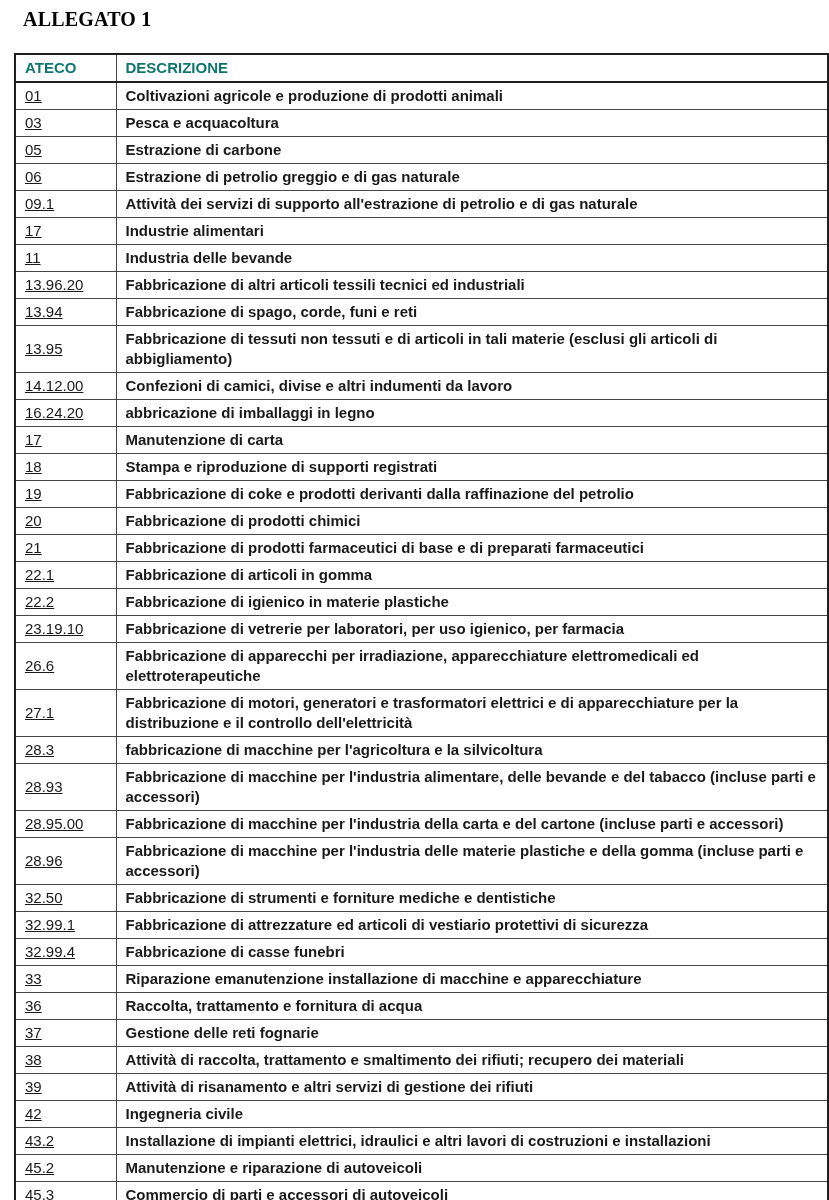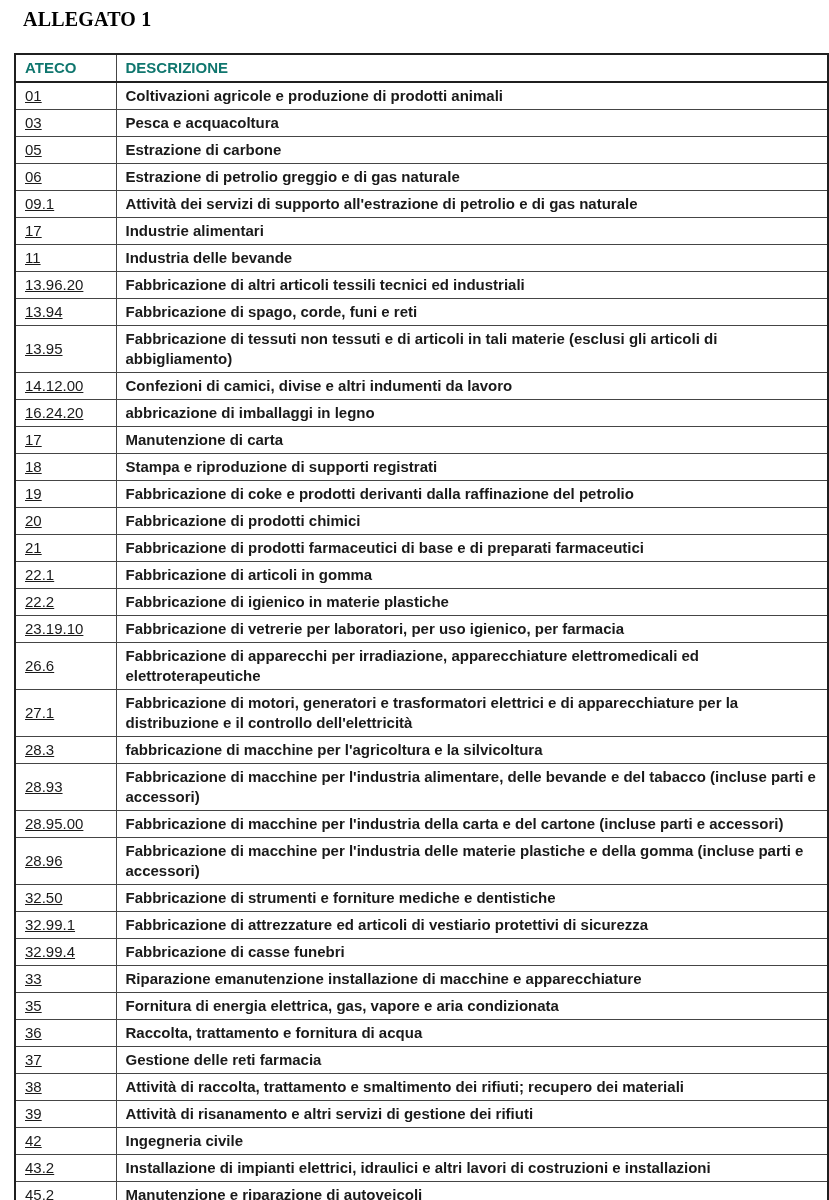--- a/index.html
+++ b/index.html
@@ -216,33 +216,29 @@
   <tr>
     <td class="code-cell">32.99.4</td>
     <td class="desc-cell">Fabbricazione di casse funebri</td>
   </tr>
 
   <tr>
     <td class="code-cell">33</td>
     <td class="desc-cell">Riparazione emanutenzione installazione di macchine e apparecchiature</td>
   </tr>
 
-  <tr>
-    <td class="code-cell">35</td>
-    <td class="desc-cell">Fornitura di energia elettrica, gas, vapore e aria condizionata</td>
-  </tr>
 
   <tr>
     <td class="code-cell">36</td>
     <td class="desc-cell">Raccolta, trattamento e fornitura di acqua</td>
   </tr>
 
   <tr>
     <td class="code-cell">37</td>
-    <td class="desc-cell">Gestione delle reti farmacia</td>
+    <td class="desc-cell">Gestione delle reti fognarie</td>
   </tr>
 
   <tr>
     <td class="code-cell">38</td>
     <td class="desc-cell">Attività di raccolta, trattamento e smaltimento dei rifiuti; recupero dei materiali</td>
   </tr>
 
   <tr>
     <td class="code-cell">39</td>
     <td class="desc-cell">Attività di risanamento e altri servizi di gestione dei rifiuti</td>

